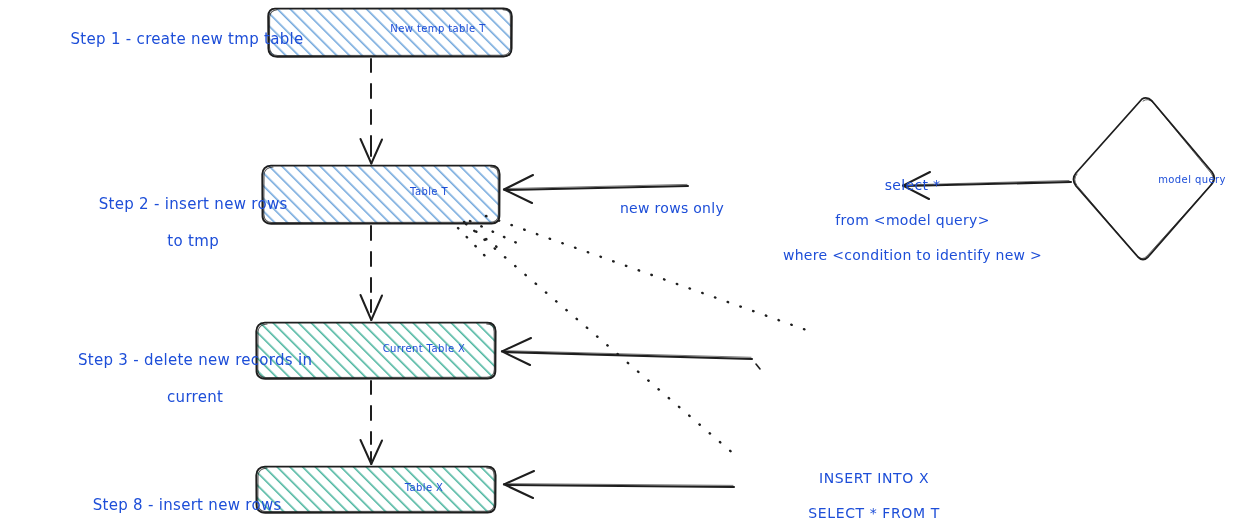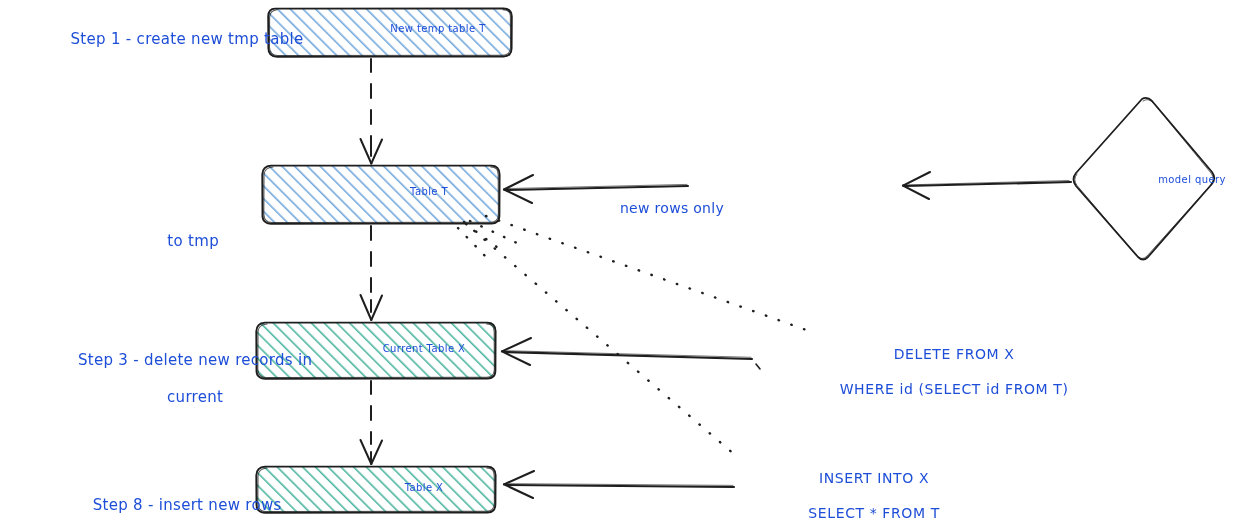--- a/index.html
+++ b/index.html
@@ -144,40 +144,41 @@
 
   <div class="node-label centerx" style="left:376px;top:343px;">Current Table X</div>
 
   <div class="node-label centerx" style="left:376px;top:482px;">Table X</div>
 
   <div class="node-label centerx" style="left:1144px;top:174px;">model query</div>
 
   <div class="step-label centerx" style="left:139px;top:30px;">Step 1 - create new tmp table</div>
 
   <div class="step-label centerx" style="left:135px;top:176px;">
-    <br>
+    <span>Step 2 - insert new rows</span><br>
     <span>to tmp</span>
   </div>
 
   <div class="step-label centerx" style="left:137px;top:332px;">
     <span>Step 3 - delete new records in</span><br>
     <span>current</span>
   </div>
 
   <div class="step-label centerx" style="left:129px;top:477px;">
     <span>Step 8 - insert new rows</span><br>
     
   </div>
 
   <div class="edge-label centerx" style="left:624px;top:200px;">new rows only</div>
 
+  <div class="edge-label centerx" style="left:855px;top:159px;">
+    <span>select *</span><br>
+    <span>from &lt;model query&gt;</span><br>
+    <span>where &lt;condition to identify new &gt;</span>
+  </div>
 
-  <div class="edge-label centerx mono-ish" style="left:896px;top:328px;">
-    <span>DELETE FROM X</span><br>
-    <span>WHERE id (SELECT id FROM T)</span>
-  </div>
 
   <div class="edge-label centerx mono-ish" style="left:816px;top:452px;">
     <span>INSERT INTO X</span><br>
     <span>SELECT * FROM T</span>
   </div>
 
 </div>
 
 </body></html>

